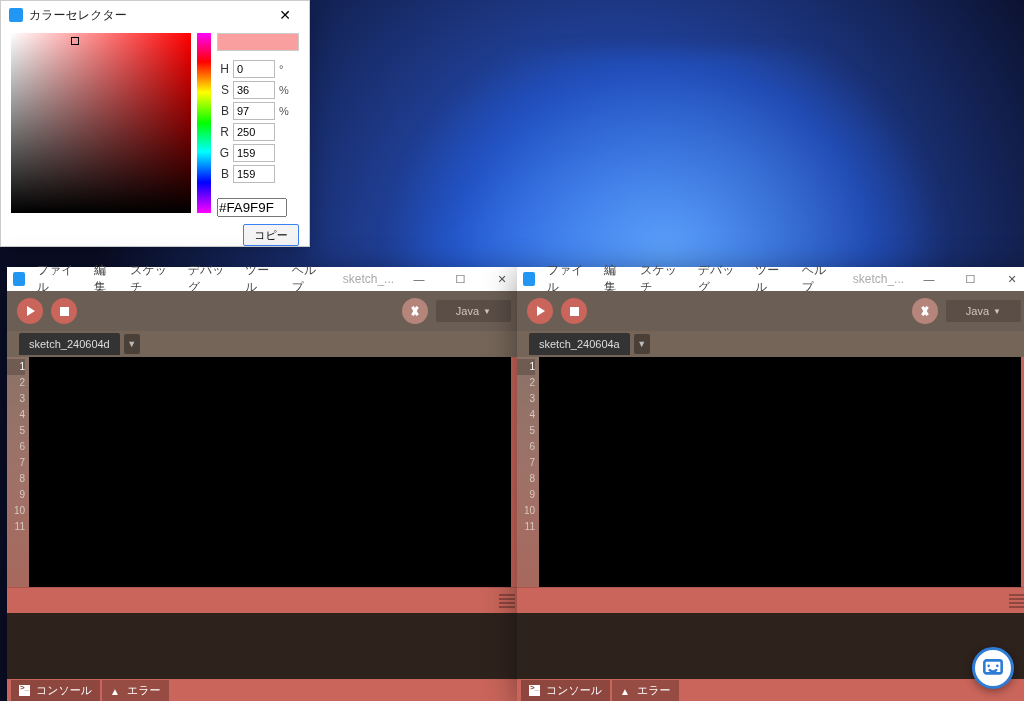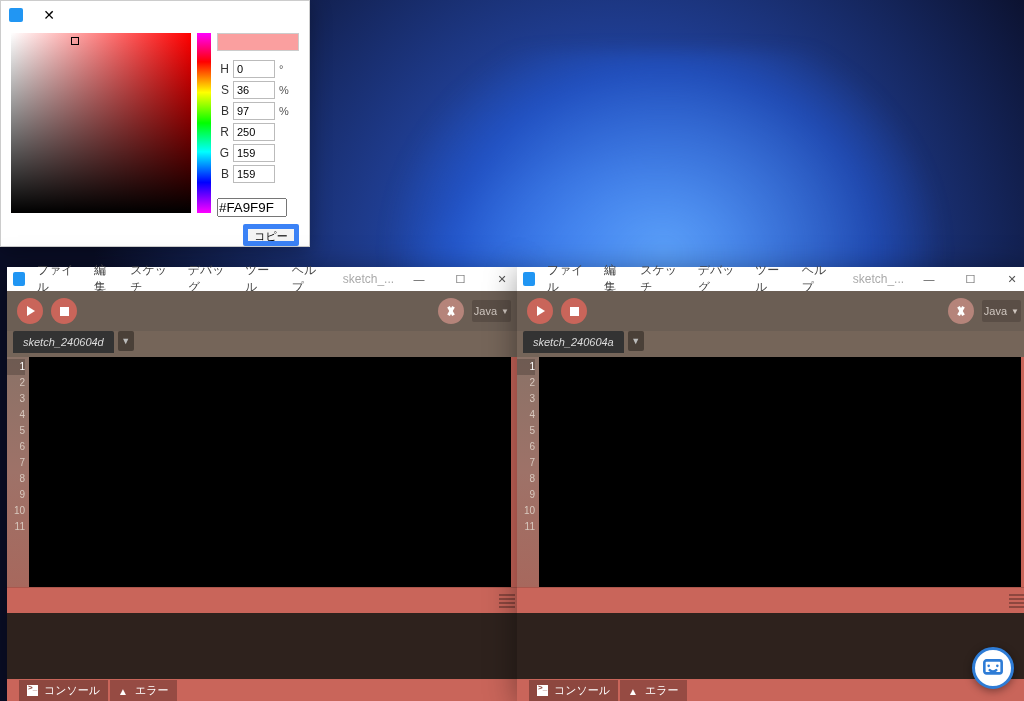--- a/index.html
+++ b/index.html
@@ -32,21 +32,21 @@
 .cs-hue { width: 14px; height: 180px; cursor: pointer;
   background: linear-gradient(to bottom, #f0f, #f00 16%, #ff0 33%, #0f0 50%, #0ff 66%, #00f 83%, #f0f);
 }
 .cs-controls { flex: 1; display: flex; flex-direction: column; gap: 3px; font-size: 12px; }
 .cs-swatch { height: 18px; margin-bottom: 6px; border: 1px solid #ccc; }
 .cs-row { display: flex; align-items: center; gap: 4px; }
 .cs-row label { width: 12px; text-align: right; color: #333; }
 .cs-row input { width: 42px; height: 18px; border: 1px solid #bbb; font-size: 11px; padding: 0 3px; text-align: left; }
 .cs-row .unit { width: 12px; font-size: 11px; color: #555; }
 .cs-hex { width: 70px !important; margin-top: 12px; }
-.cs-copy { margin-top: 4px; width: 56px; height: 22px; font-size: 11px; border: 5px solid #3b82f6; background: #f4f4f4; border-radius: 2px; cursor: pointer; align-self: flex-end; }
+.cs-copy { margin-top: 4px; width: 56px; height: 22px; font-size: 11px; border: 1px solid #3b82f6; background: #f4f4f4; border-radius: 2px; cursor: pointer; align-self: flex-end; }
 
 
 .ide { position: absolute; width: 514px; height: 434px; background: #fff;
   box-shadow: 0 4px 30px rgba(0,0,0,.4); display: flex; flex-direction: column; margin-left: 7px; }
 .ide-left  { left: 0;   top: 267px; }
 .ide-right { left: 510px; top: 267px; }
 
 .ide-titlebar { height: 24px; display: flex; align-items: center; gap: 8px; padding: 0 2px 0 6px; font-size: 12px; color: #444; }
 .ide-appicon { width: 14px; height: 14px; background: #2196f3; border-radius: 2px; }
 .menu-item { padding: 2px 4px; cursor: pointer; }
@@ -55,56 +55,57 @@
 
 .ide-toolbar { height: 40px; background: #6b5e54; display: flex; align-items: center; padding: 0 10px; gap: 8px; }
 .runbtn, .stopbtn { width: 26px; height: 26px; border-radius: 50%; background: #c9655a; display: flex; align-items: center; justify-content: center; cursor: pointer; }
 .runbtn::after { content: ""; border-left: 8px solid #fff; border-top: 5px solid transparent; border-bottom: 5px solid transparent; margin-left: 2px; }
 .stopbtn::after { content: ""; width: 9px; height: 9px; background: #fff; }
 .tb-spacer { flex: 1; }
 .debugbtn { width: 26px; height: 26px; border-radius: 50%; background: #b5847a; position: relative; cursor: pointer; }
 .debugbtn::before, .debugbtn::after { content: ""; position: absolute; background: #fff; width: 3px; height: 10px; left: 50%; top: 50%; transform-origin: center; }
 .debugbtn::before { transform: translate(-50%,-50%) rotate(30deg); }
 .debugbtn::after  { transform: translate(-50%,-50%) rotate(-30deg); }
-.modebtn { height: 22px; background: #5a4e46; color: #cfc6bf; font-size: 11px; padding: 0 2px; border: none; display: flex; align-items: center; gap: 4px; border-radius: 2px; cursor: pointer; }
+.modebtn { height: 22px; background: #5a4e46; color: #cfc6bf; font-size: 11px; padding: 0 20px; border: none; display: flex; align-items: center; gap: 4px; border-radius: 2px; cursor: pointer; }
 .modebtn::after { content: "▼"; font-size: 8px; }
 
-.ide-tabs { height: 26px; background: #756559; display: flex; align-items: flex-start; padding-left: 6px; gap: 4px; font-style: italic; }
+.ide-tabs { height: 26px; background: #756559; display: flex; align-items: center; padding-left: 12px; gap: 4px; }
 .tab { background: #333; color: #ddd; font-size: 11px; padding: 5px 10px; border-radius: 2px 2px 0 0; cursor: pointer; }
 .tab-drop { width: 16px; height: 20px; background: #4a4038; color: #bbb; font-size: 9px; display: flex; align-items: center; justify-content: center; border-radius: 2px; cursor: pointer; }
 
 .ide-editor { flex: 1; display: flex; background: #c9655a; position: relative; }
 .gutter { width: 22px; background: linear-gradient(#8a7267, #9e7268 50%, #a7685d); color: #d8c8be; font-size: 10px; text-align: right; padding: 2px 4px 0 0; line-height: 16px; }
 .gutter div.cur { background: rgba(0,0,0,.2); color: #fff; }
 .code { flex: 1; background: #000; margin: 0 10px 0 0; }
 .editor-bottom { height: 26px; background: #c9655a; border-top: 1px solid rgba(0,0,0,.15); position: relative; }
 .editor-bottom::after { content: ""; position: absolute; right: 6px; top: 4px; width: 16px; height: 16px;
   background: repeating-linear-gradient(0deg, #8d473f 0 2px, transparent 2px 4px); }
 
 .ide-console { height: 66px; background: #2e221d; }
-.ide-status { height: 22px; background: #c9655a; display: flex; align-items: center; gap: 2px; padding: 0 12px; font-size: 11px; color: #fff; }
+.ide-status { height: 22px; background: #c9655a; display: flex; align-items: center; gap: 2px; padding: 0 4px; font-size: 11px; color: #fff; }
 .status-tab { background: rgba(0,0,0,.25); padding: 3px 8px; display: flex; align-items: center; gap: 6px; cursor: pointer; }
 .status-tab.active { background: #8d473f; }
 .status-icon { width: 11px; height: 11px; display: inline-block; }
 .cons-icon { background: #fff; position: relative; }
 .cons-icon::after { content: ">_"; position: absolute; left: 1px; top: -2px; font-size: 8px; color: #8d473f; font-weight: bold; }
 .warn-icon::before { content: "▲"; color: #fff; font-size: 10px; }
 
 
 .badge { position: absolute; right: 10px; bottom: 12px; width: 42px; height: 42px; border-radius: 50%; background: #fff; border: 3px solid #2e7cd6; box-shadow: 0 2px 8px rgba(0,0,0,.4); display:flex; align-items:center; justify-content:center; }
 .badge svg { width: 26px; height: 26px; }
 </style>
 </head>
 <body>
 
 <div class="desktop-bloom"></div>
 
 <div class="color-selector">
   <div class="cs-titlebar">
     <div class="cs-icon"></div>
+    <div class="cs-title">カラーセレクター</div>
     <div class="cs-close">✕</div>
   </div>
   <div class="cs-body">
     <div class="cs-field">
       <div class="cs-thumb"></div>
     </div>
     <div class="cs-hue"></div>
     <div class="cs-controls">
       <div class="cs-swatch" style="background:#FA9F9F"></div>
       <div class="cs-row">

